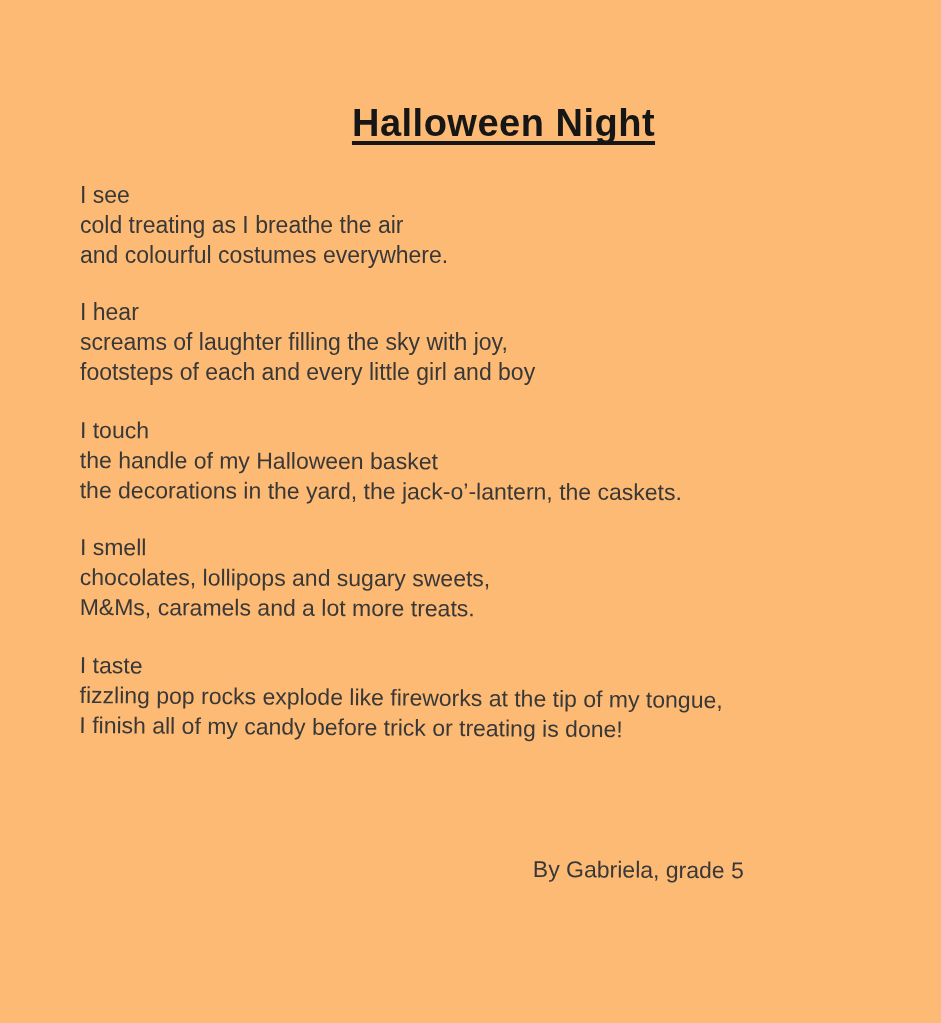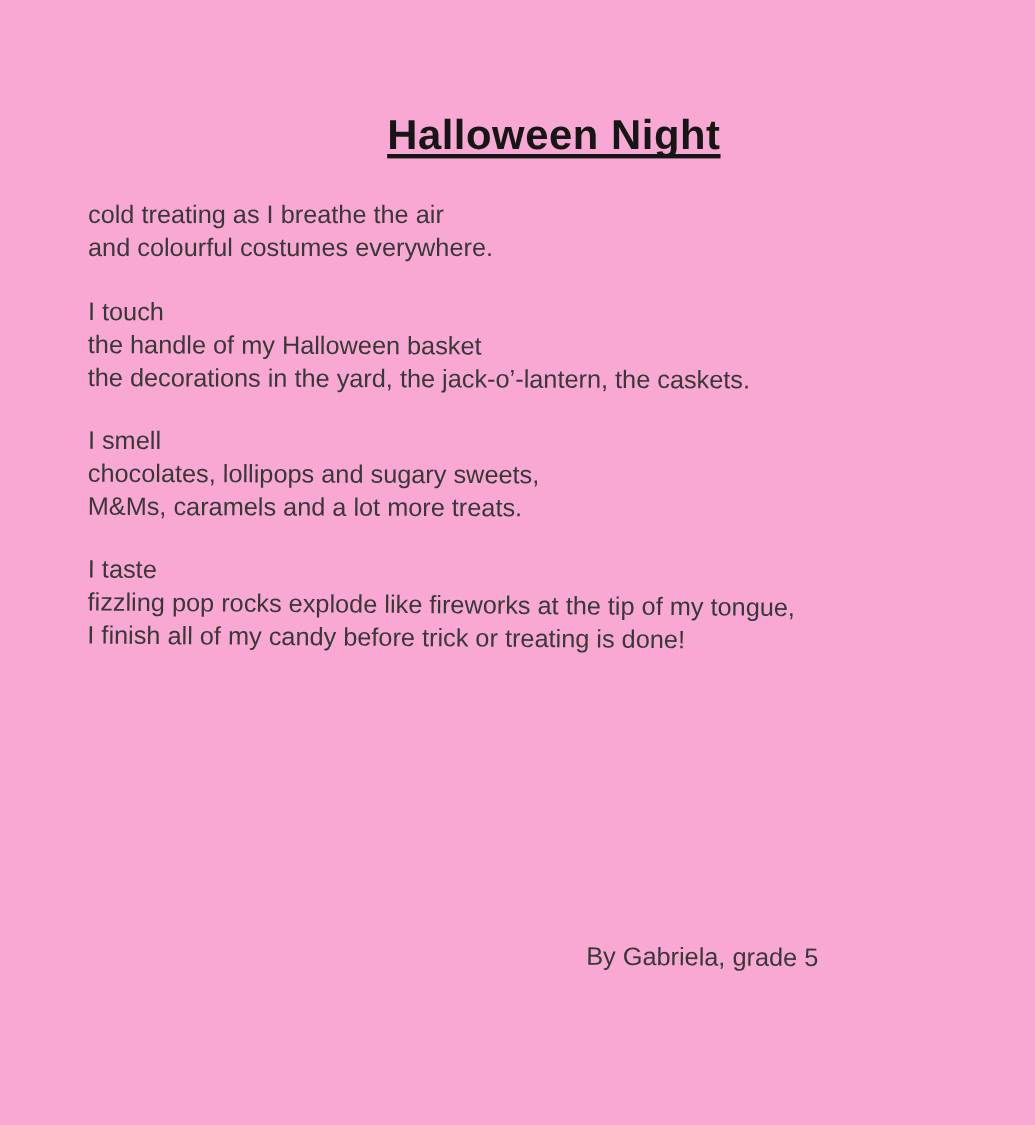--- a/index.html
+++ b/index.html
@@ -4,21 +4,21 @@
 <style>
   html, body {
     margin: 0;
     padding: 0;
     background: #ffffff;
   }
   .page {
     position: relative;
     width: 941px;
     height: 1023px;
-    background: #f9a8d4;
+    background: #fdba74;
     overflow: hidden;
     font-family: "Liberation Sans", "DejaVu Sans", sans-serif;
     filter: blur(0.3px);
   }
   .title-row {
     position: absolute;
     top: 102px;
     left: 66px;
     right: 0;
     margin: 0;
@@ -75,24 +75,30 @@
 
 <div class="page">
 
   <h1 class="title-row">
     <span class="title-text">Halloween Night</span>
   </h1>
 
   <div class="poem">
 
     <div class="stanza">
+      <p class="line">I see</p>
       <p class="line">cold treating as I breathe the air</p>
       <p class="line">and colourful costumes everywhere.</p>
     </div>
 
+    <div class="stanza">
+      <p class="line">I hear</p>
+      <p class="line">screams of laughter filling the sky with joy,</p>
+      <p class="line">footsteps of each and every little girl and boy</p>
+    </div>
 
     <div class="stanza tilt-1">
       <p class="line">I touch</p>
       <p class="line">the handle of my Halloween basket</p>
       <p class="line">the decorations in the yard, the jack-o’-lantern, the caskets.</p>
     </div>
 
     <div class="stanza tilt-1">
       <p class="line">I smell</p>
       <p class="line">chocolates, lollipops and sugary sweets,</p>

